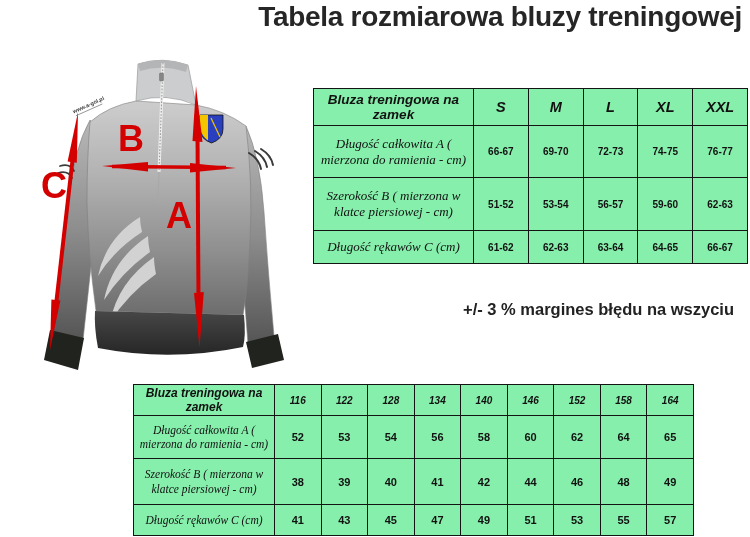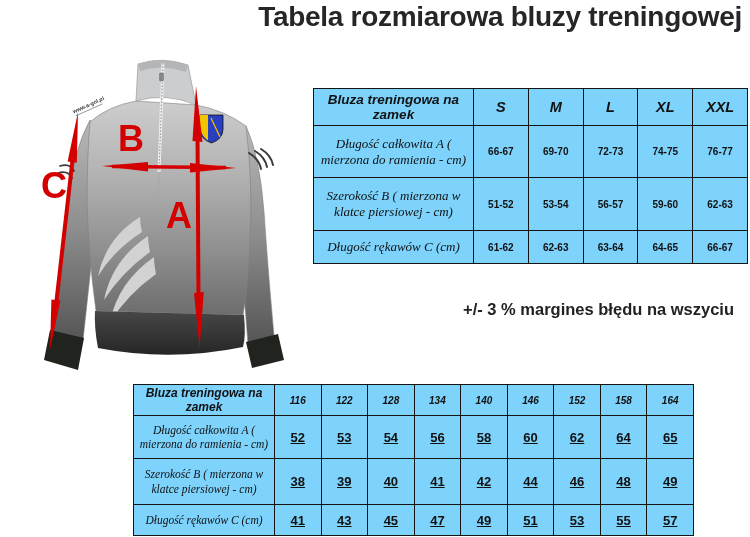--- a/index.html
+++ b/index.html
@@ -13,21 +13,21 @@
     text-align:right; font-weight:bold; font-size:28px; line-height:29px;
     color:#262626; letter-spacing:-0.3px;
   }
   .jacket-wrap { position:absolute; left:10px; top:52px; width:300px; height:332px; }
   .note {
     position:absolute; top:300px; right:16px;
     font-weight:bold; font-size:16.5px; color:#222222; white-space:nowrap;
   }
   table.size-table {
     position:absolute; border-collapse:collapse; table-layout:fixed;
-    background:#7dd3fc; color:#111111;
+    background:#86efac; color:#111111;
   }
   table.size-table, table.size-table th, table.size-table td {
     border:1.6px solid #141414;
   }
   table.size-table th, table.size-table td {
     text-align:center; vertical-align:middle; padding:1px 2px;
   }
   th.corner { font-style:italic; font-weight:bold; }
   th.size-h { font-style:italic; font-weight:bold; }
   td.row-label { font-style:italic; font-weight:normal; line-height:1.22;font-family:Liberation Serif, serif; }
@@ -46,21 +46,21 @@
 
   table.kids { left:133px; top:384px; width:561px; }
   .kids col.label-col { width:141px; }
   .kids thead tr { height:31px; }
   .kids tbody tr:nth-child(1) { height:43px; }
   .kids tbody tr:nth-child(2) { height:46px; }
   .kids tbody tr:nth-child(3) { height:31px; }
   .kids th.corner { font-size:12px; }
   .kids th.size-h { font-size:10px;margin-left:36px; }
   .kids td.row-label { font-size:11.5px; }
-  .kids td.val { font-size:13px;text-decoration:underline; }
+  .kids td.val { font-size:11px; }
 </style>
 </head>
 <body>
 
 <div class="canvas">
 
   <div class="title">
     <div>Tabela rozmiarowa bluzy treningowej</div>
   </div>
 

